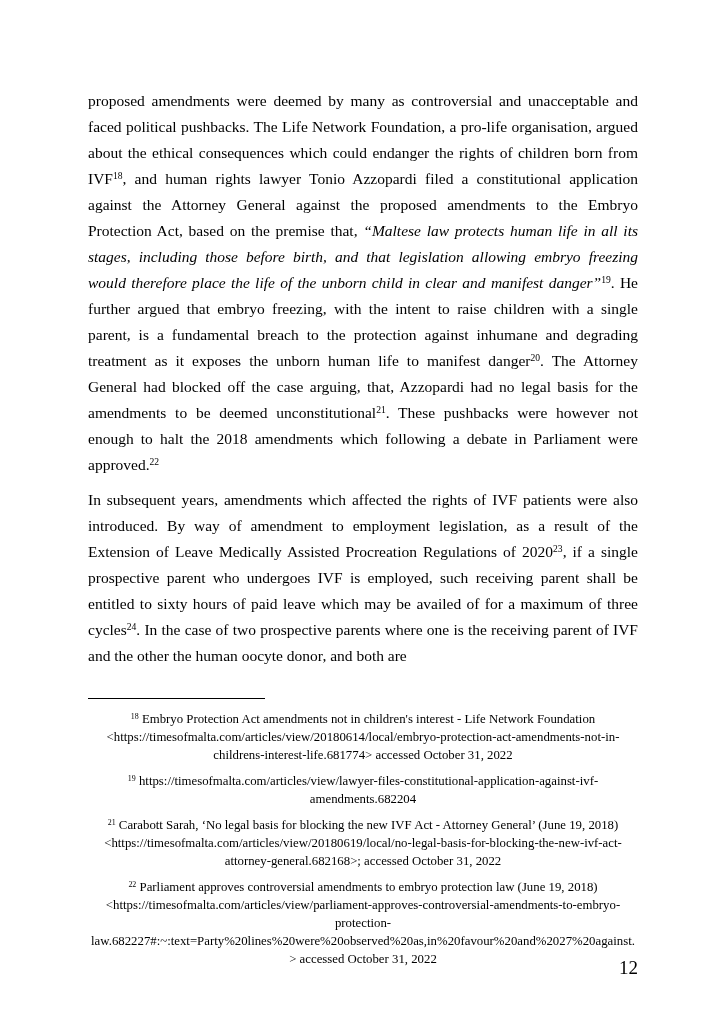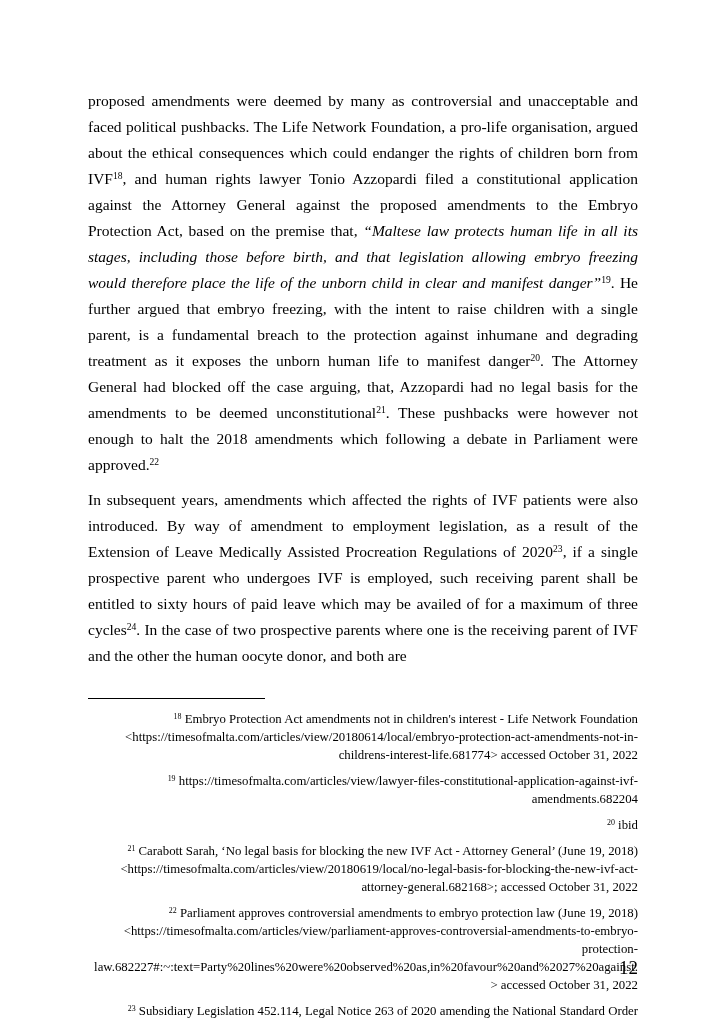--- a/index.html
+++ b/index.html
@@ -40,21 +40,21 @@
   .footnote-sep {
     width: 177px;
     height: 0;
     border-top: 1px solid #000000;
     margin: 29px 0 11px 0;
   }
   .footnote {
     margin: 0 0 8px 0;
     font-size: 12.8px;
     line-height: 18px;
-    text-align: right;
+    text-align: center;
     overflow-wrap: break-word;
     word-wrap: break-word;
   }
   .page-number {
     position: absolute;
     right: 87px;
     bottom: 48px;
     font-size: 19px;
     line-height: 16px;
   }
@@ -65,20 +65,18 @@
 <div class="page">
   <div class="content">
     <div id="paragraphs">
         <p class="body-para"><span>proposed amendments were deemed by many as controversial and unacceptable and faced political pushbacks. The Life Network Foundation, a pro-life organisation, argued about the ethical consequences which could endanger the rights of children born from IVF</span><sup>18</sup><span>, and human rights lawyer Tonio Azzopardi filed a constitutional application against the Attorney General against the proposed amendments to the Embryo Protection Act, based on the premise that, </span><span class="italic">“Maltese law protects human life in all its stages, including those before birth, and that legislation allowing embryo freezing would therefore place the life of the unborn child in clear and manifest danger”</span><sup>19</sup><span>. He further argued that embryo freezing, with the intent to raise children with a single parent, is a fundamental breach to the protection against inhumane and degrading treatment as it exposes the unborn human life to manifest danger</span><sup>20</sup><span>. The Attorney General had blocked off the case arguing, that, Azzopardi had no legal basis for the amendments to be deemed unconstitutional</span><sup>21</sup><span>. These pushbacks were however not enough to halt the 2018 amendments which following a debate in Parliament were approved.</span><sup>22</sup></p>
         <p class="body-para"><span>In subsequent years, amendments which affected the rights of IVF patients were also introduced. By way of amendment to employment legislation, as a result of the Extension of Leave Medically Assisted Procreation Regulations of 2020</span><sup>23</sup><span>, if a single prospective parent who undergoes IVF is employed, such receiving parent shall be entitled to sixty hours of paid leave which may be availed of for a maximum of three cycles</span><sup>24</sup><span>. In the case of two prospective parents where one is the receiving parent of IVF and the other the human oocyte donor, and both are</span></p>
       </div>
     <div class="footnote-sep"></div>
     <div id="footnotes">
         <p class="footnote"><sup>18</sup><span> Embryo Protection Act amendments not in children's interest - Life Network Foundation &lt;https://timesofmalta.com/articles/view/20180614/local/embryo-protection-act-amendments-not-in-childrens-interest-life.681774&gt; accessed October 31, 2022</span></p>
         <p class="footnote"><sup>19</sup><span> https://timesofmalta.com/articles/view/lawyer-files-constitutional-application-against-ivf-amendments.682204</span></p>
-        <p class="footnote"><sup>20</sup><span> ibid</span></p>
         <p class="footnote"><sup>21</sup><span> Carabott Sarah, ‘No legal basis for blocking the new IVF Act - Attorney General’ (June 19, 2018) &lt;https://timesofmalta.com/articles/view/20180619/local/no-legal-basis-for-blocking-the-new-ivf-act-attorney-general.682168&gt;; accessed October 31, 2022</span></p>
         <p class="footnote"><sup>22</sup><span> Parliament approves controversial amendments to embryo protection law (June 19, 2018) &lt;https://timesofmalta.com/articles/view/parliament-approves-controversial-amendments-to-embryo-protection-law.682227#:~:text=Party%20lines%20were%20observed%20as,in%20favour%20and%2027%20against.&gt; accessed October 31, 2022</span></p>
-        <p class="footnote"><sup>23</sup><span> Subsidiary Legislation 452.114, Legal Notice 263 of 2020 amending the National Standard Order</span></p>
       </div>
   </div>
   <div class="page-number">12</div>
 </div>
 
 </body></html>

